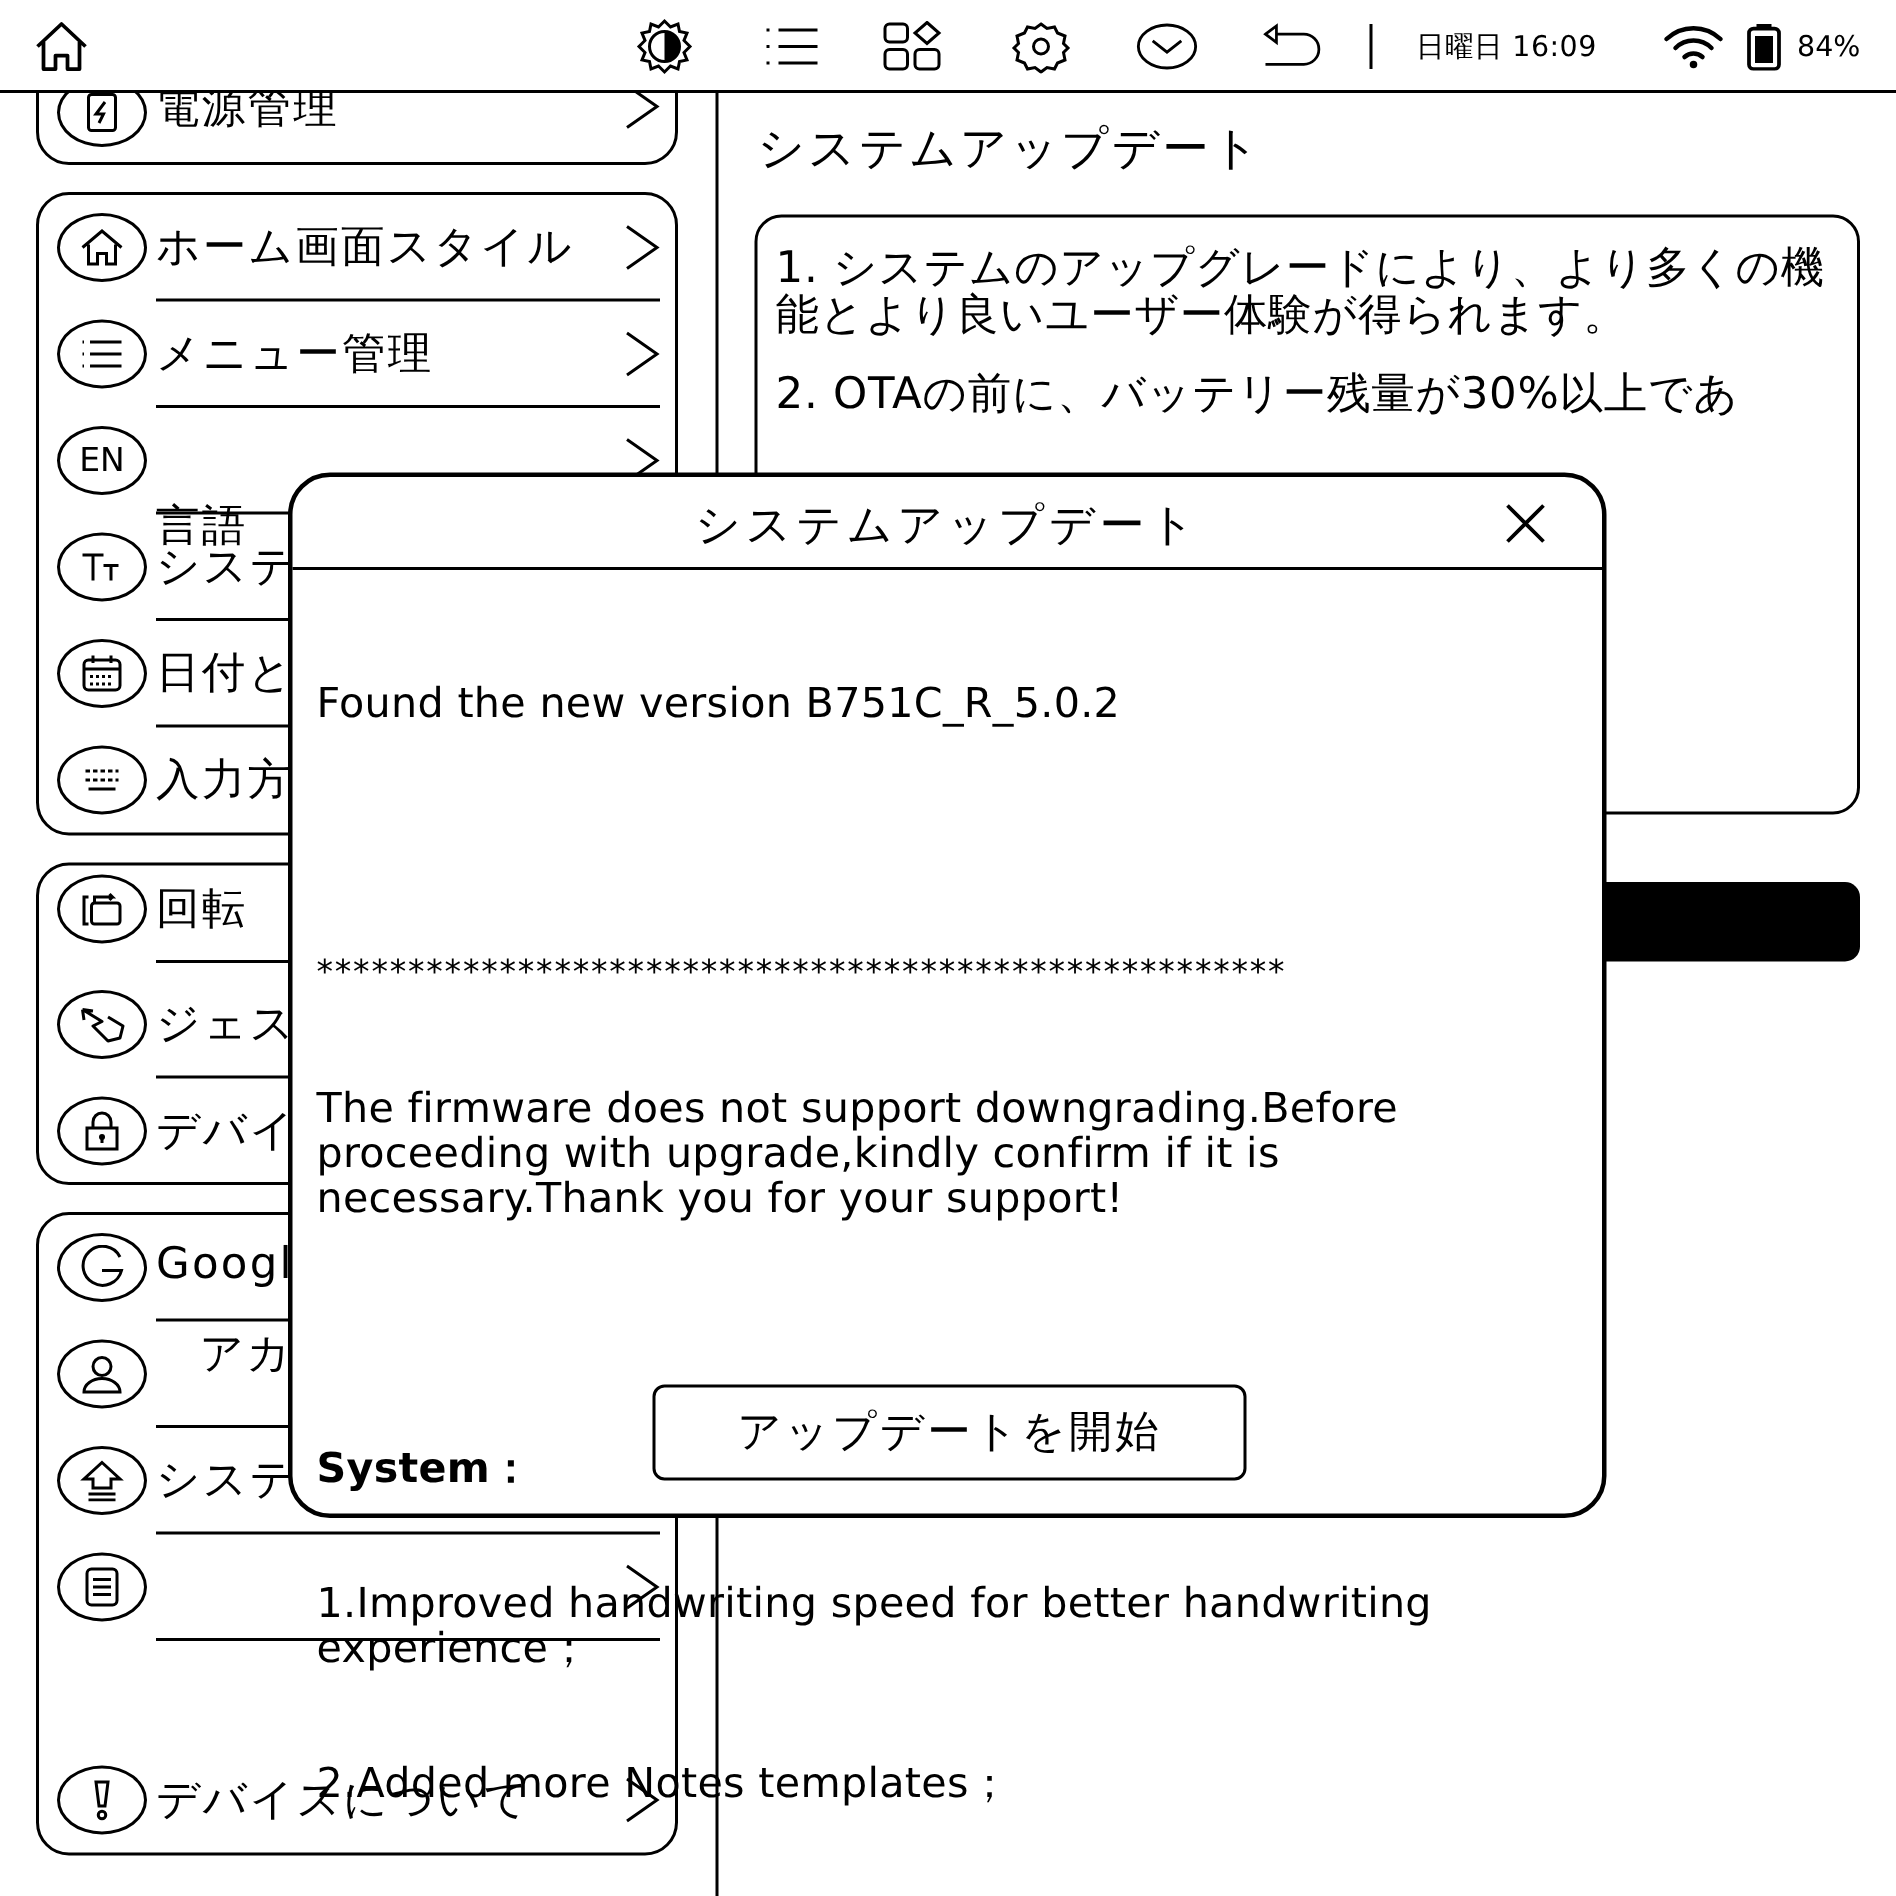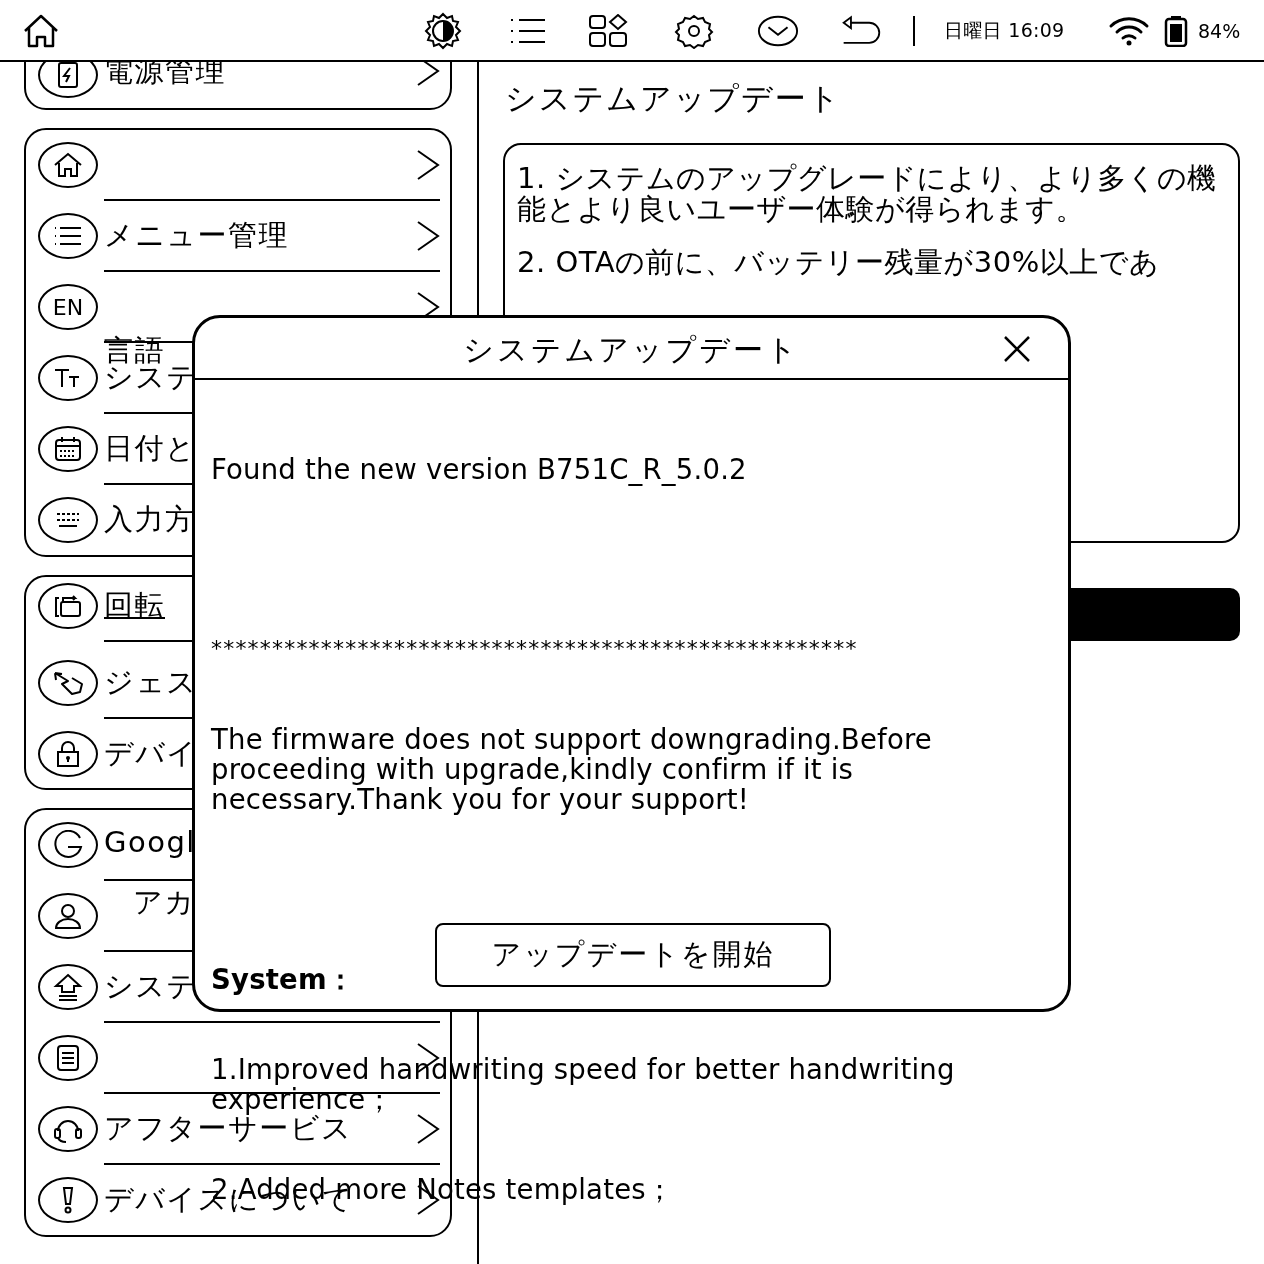--- a/index.html
+++ b/index.html
@@ -133,20 +133,21 @@
   </div>
 </div>
 
 <div class="group" style="top:128px;height:429px;">
   <div class="item" style="top:0;">
     <div class="icon-circle" style="top:12px;">
       <svg width="30" height="26" viewBox="0 0 30 26">
           <path d="M2 13 L15 2 L28 13 M6 11 V24 H12 V17 H18 V24 H24 V11" fill="none" stroke="#000" stroke-width="2"></path>
         </svg>
     </div>
+    <span class="label" style="top:15px;">ホーム画面スタイル</span>
     <svg class="chev" style="top:18px;" viewBox="0 0 24 34">
         <path d="M2 3 L22 17 L2 31" fill="none" stroke="#000" stroke-width="2"></path>
       </svg>
     <div class="sep"></div>
   </div>
   <div class="item" style="top:71px;">
     <div class="icon-circle" style="top:12px;">
       <svg width="30" height="22" viewBox="0 0 30 22">
           <g stroke="#000" stroke-width="2">
             <line x1="2" y1="3" x2="3" y2="3"></line>
@@ -216,21 +217,21 @@
 
 <div class="group" style="top:575px;height:215px;">
   <div class="item" style="top:-6px;">
     <div class="icon-circle" style="top:12px;">
       <svg width="30" height="24" viewBox="0 0 30 24">
           <path d="M6 4 H3 V22 H6" fill="none" stroke="#000" stroke-width="2"></path>
           <rect x="8" y="8" width="19" height="14" rx="2" fill="none" stroke="#000" stroke-width="2"></rect>
           <path d="M10 8 V4 H22 L20 2 M22 4 L20 6" fill="none" stroke="#000" stroke-width="2"></path>
         </svg>
     </div>
-    <span class="label" style="top:15px;text-decoration:underline;">回転</span>
+    <span class="label" style="top:15px;">回転</span>
     <div class="sep"></div>
   </div>
   <div class="item" style="top:71px;">
     <div class="icon-circle" style="top:12px;">
       <svg width="32" height="26" viewBox="0 0 32 26">
           <path d="M3 3 L16 11 L10 14 L20 24 L28 22 L30 14 L20 8 M3 3 L10 4 M3 3 L4 10" fill="none" stroke="#000" stroke-width="2" stroke-linejoin="round"></path>
         </svg>
     </div>
     <span class="label" style="top:15px;">ジェス</span>
     <div class="sep"></div>
@@ -283,35 +284,20 @@
     <div class="icon-circle" style="top:12px;">
       <svg width="26" height="28" viewBox="0 0 26 28">
           <rect x="3" y="2" width="20" height="24" rx="3" fill="none" stroke="#000" stroke-width="2"></rect>
           <g stroke="#000" stroke-width="2">
             <line x1="7" y1="9" x2="19" y2="9"></line>
             <line x1="7" y1="14" x2="19" y2="14"></line>
             <line x1="7" y1="19" x2="19" y2="19"></line>
           </g>
         </svg>
     </div>
-    <svg class="chev" style="top:18px;" viewBox="0 0 24 34">
-        <path d="M2 3 L22 17 L2 31" fill="none" stroke="#000" stroke-width="2"></path>
-      </svg>
-    <div class="sep"></div>
-  </div>
-  <div class="item" style="top:284px;">
-    <div class="icon-circle" style="top:12px;">
-      <svg width="32" height="28" viewBox="0 0 32 28">
-          <path d="M6 16 A10 10 0 0 1 26 16" fill="none" stroke="#000" stroke-width="2"></path>
-          <rect x="3" y="14" width="5" height="9" rx="2" fill="none" stroke="#000" stroke-width="2"></rect>
-          <rect x="24" y="14" width="5" height="9" rx="2" fill="none" stroke="#000" stroke-width="2"></rect>
-          <path d="M6 23 Q8 27 14 27" fill="none" stroke="#000" stroke-width="2"></path>
-        </svg>
-    </div>
-    <span class="label" style="top:15px;">アフターサービス</span>
     <svg class="chev" style="top:18px;" viewBox="0 0 24 34">
         <path d="M2 3 L22 17 L2 31" fill="none" stroke="#000" stroke-width="2"></path>
       </svg>
     <div class="sep"></div>
   </div>
   <div class="item" style="top:355px;">
     <div class="icon-circle" style="top:12px;">
       <svg width="20" height="30" viewBox="0 0 20 30">
           <path d="M6 3 H14 L12 19 H8 Z" fill="none" stroke="#000" stroke-width="2"></path>
           <circle cx="10" cy="25" r="2.5" fill="none" stroke="#000" stroke-width="2"></circle>

